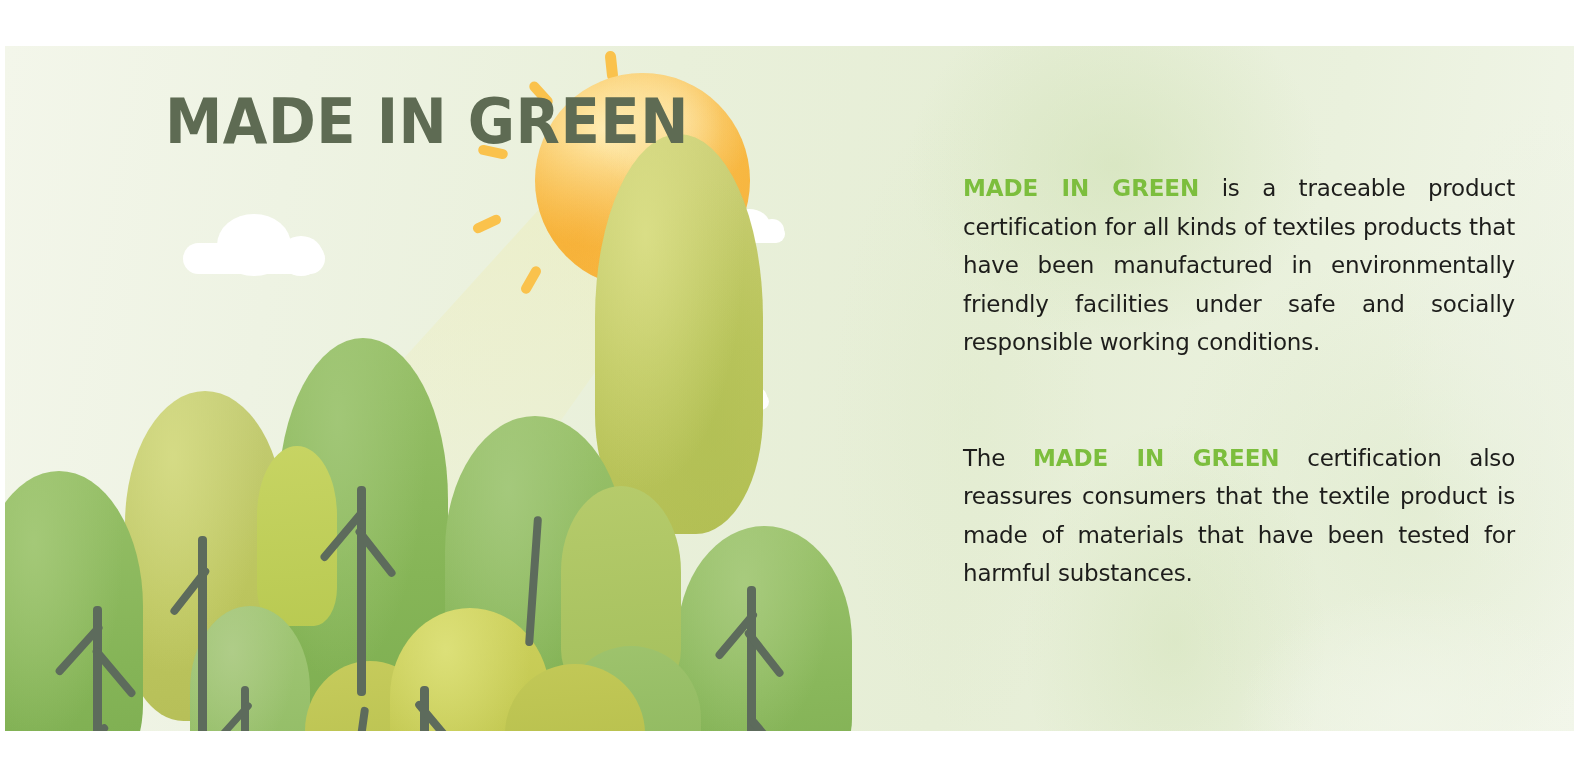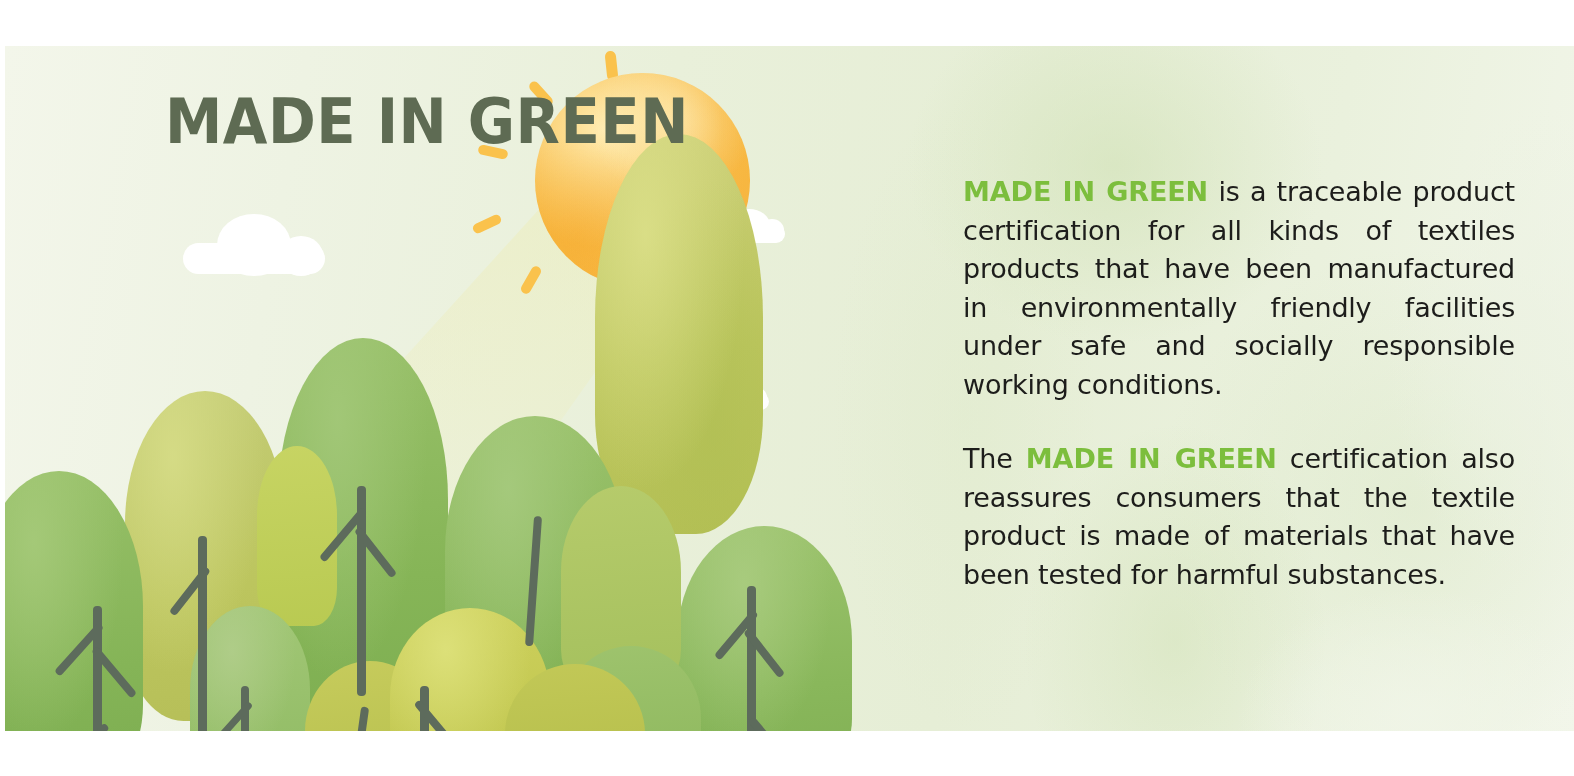--- a/index.html
+++ b/index.html
@@ -146,27 +146,27 @@
   
   .text-col {
     position: absolute;
     left: 958px;
     top: 100px;
     width: 552px;
   }
   .para {
     color: #1d1d1b;
     font-family: "DejaVu Sans", sans-serif;
-    font-size: 27px;
+    font-size: 23px;
     line-height: 38.5px;
     text-align: justify;
     letter-spacing: -0.2px;
     font-weight: 400;
   }
-  .para.p2 { margin-top: 36px; }
+  .para.p2 { margin-top: 77px; }
   .brand {
     color: #7cbe3d;
     font-weight: 700;
     letter-spacing: -0.1px;
   }
 
   
   .headline {
     position: absolute;
     left: 160px;

